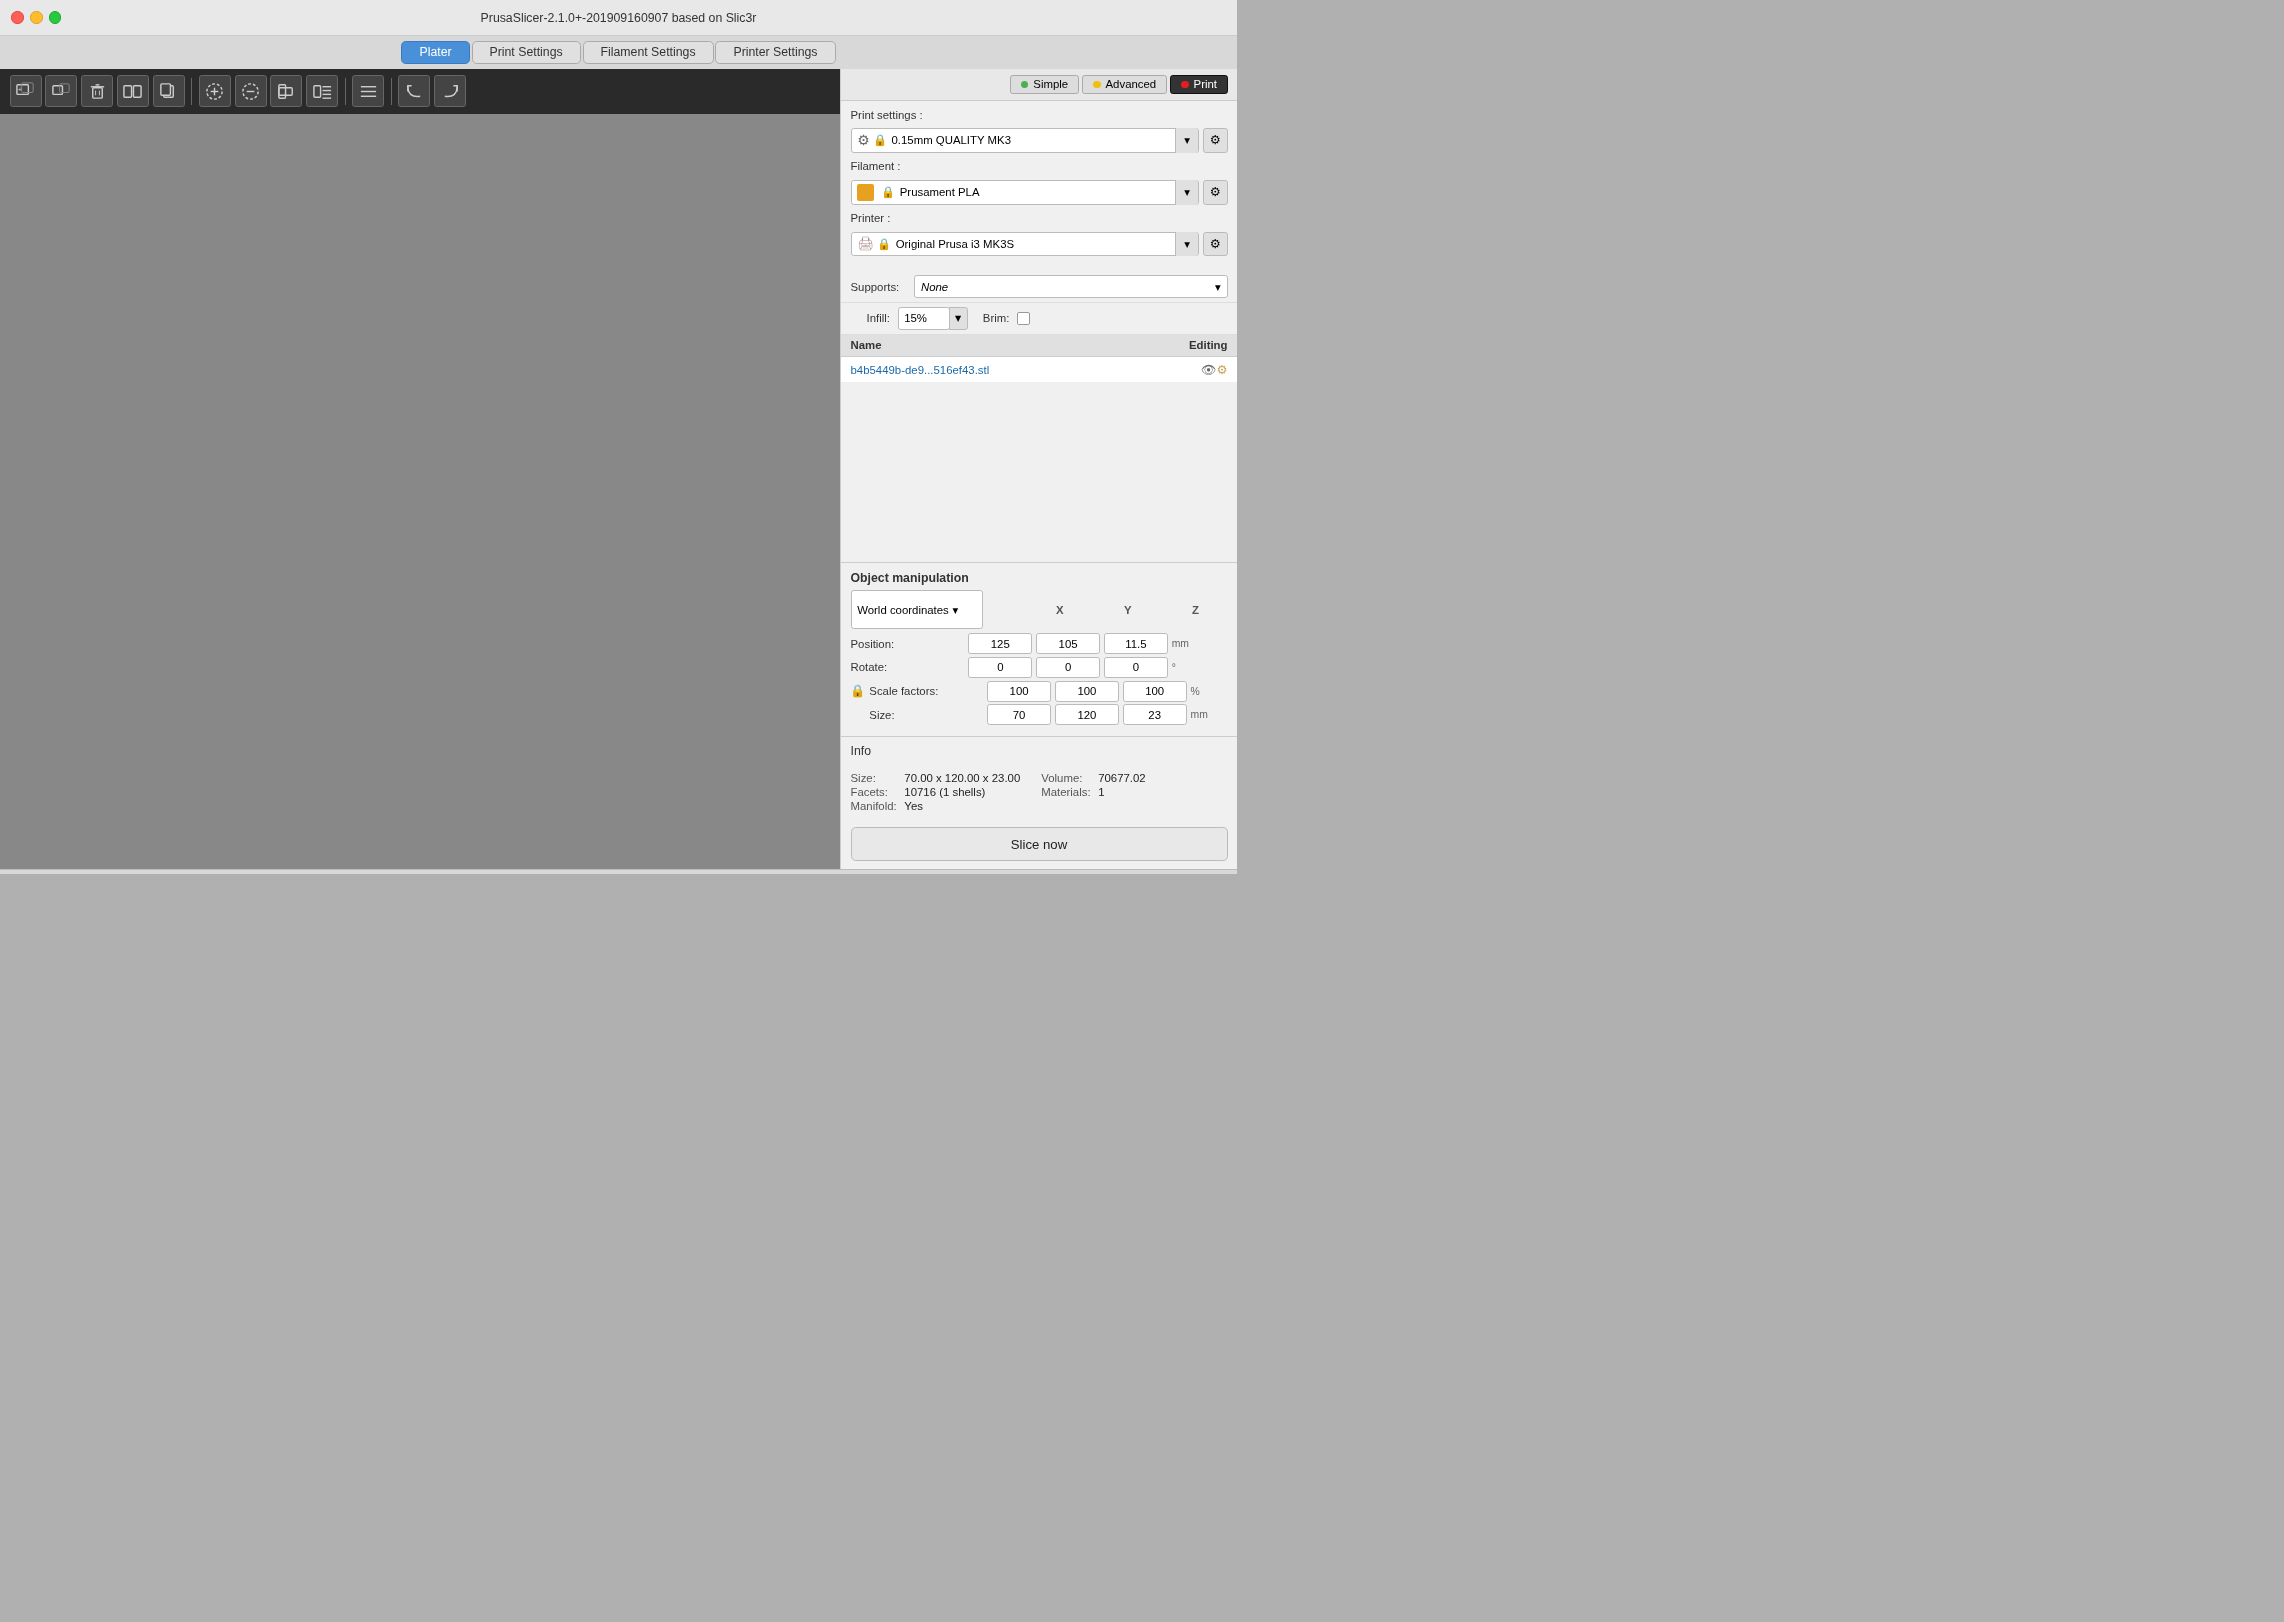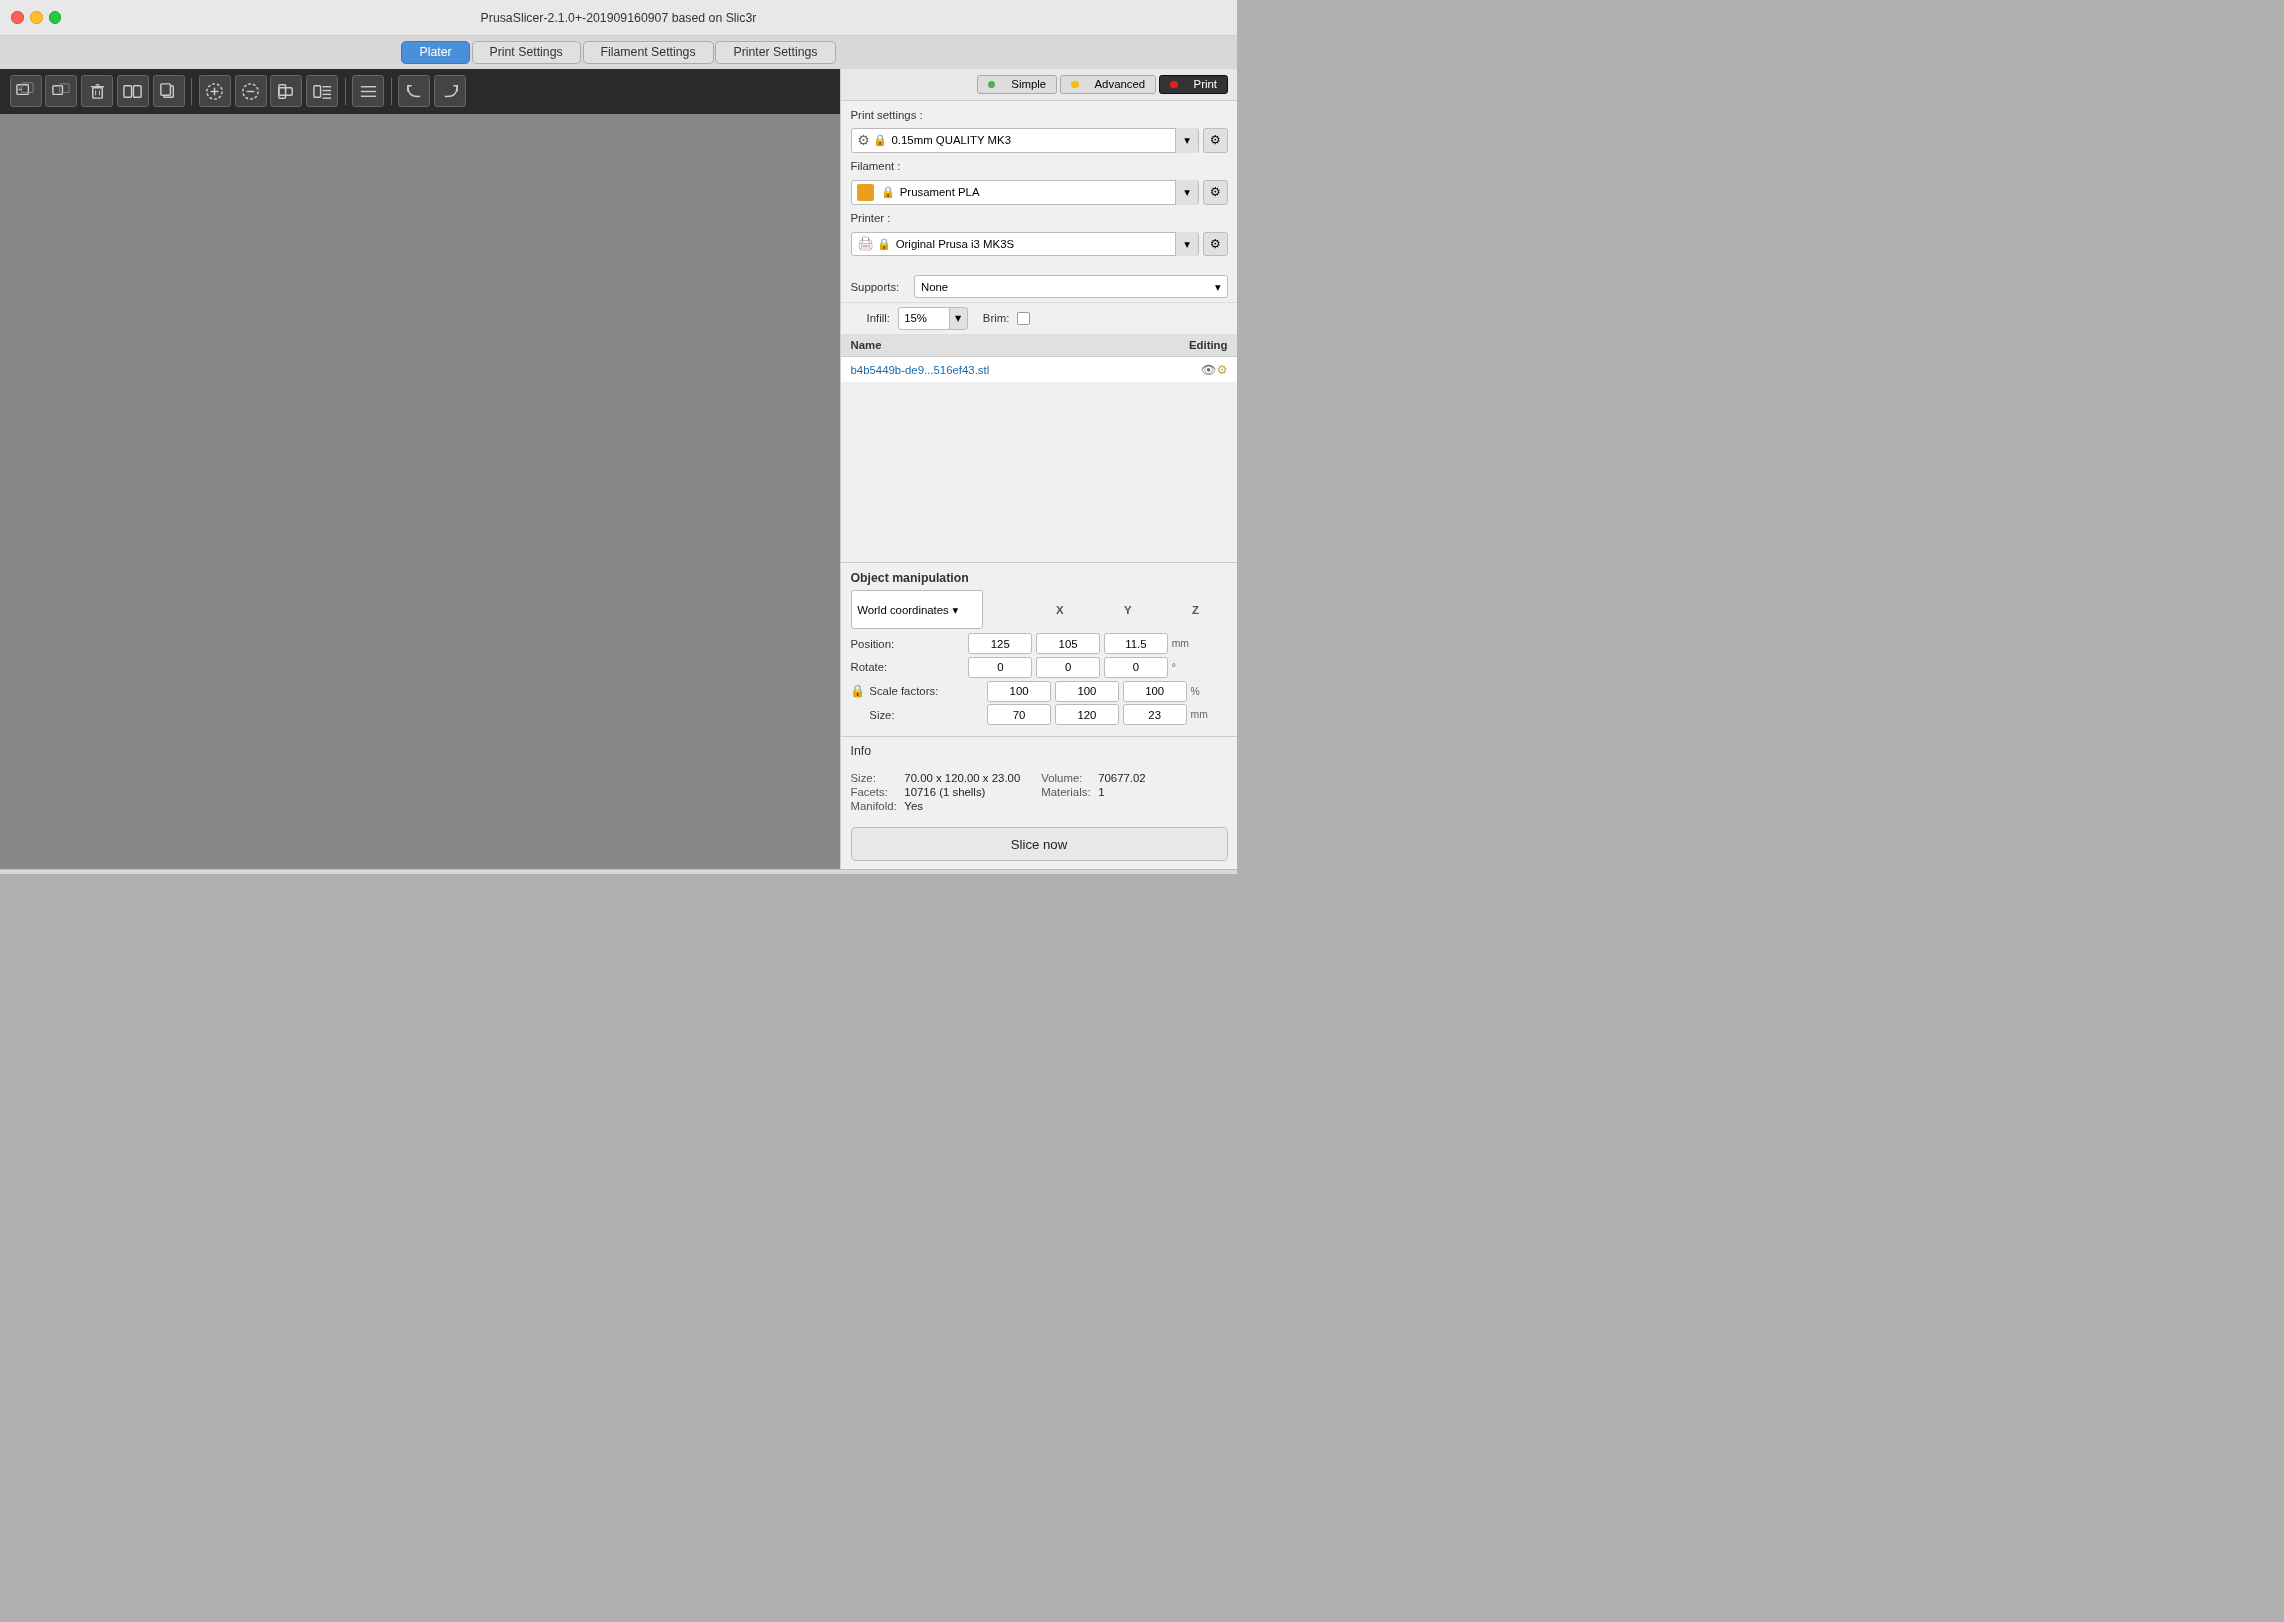--- a/index.html
+++ b/index.html
@@ -138,21 +138,21 @@
     }
     .mode-btn {
       padding: 2.8px 9.5px;
       border-radius: 2.8px;
       border: 0.9px solid #aaa;
       font-size: 11.4px;
       cursor: pointer;
       background: #ddd;
       display: flex;
       align-items: center;
-      gap: 16px;
+      gap: 5px;
     }
     .mode-btn .dot {
       width: 7.6px; height: 7.6px;
       border-radius: 50%;
     }
     .mode-btn.active-expert {
       background: #333;
       color: white;
       border-color: #111;
     }
@@ -654,21 +654,21 @@
           <span class="settings-dropdown-text">Original Prusa i3 MK3S</span>
           <div class="dropdown-arrow">▾</div>
         </div>
         <div class="gear-btn">⚙</div>
       </div>
     </div>
 
     <div id="supports-row">
       <span class="supports-label">Supports:</span>
       <div class="supports-dropdown" style="display:flex;align-items:center;flex:1;padding:0 5.7px;">
-        <span style="flex:1;">None</span>
+        <span style="flex:1;font-style:italic;">None</span>
         <span>▾</span>
       </div>
     </div>
 
     <div id="infill-row">
       <span class="infill-label">Infill:</span>
       <div style="display:flex;align-items:center;">
         <div class="infill-input">
           <span>15%</span>
         </div>

